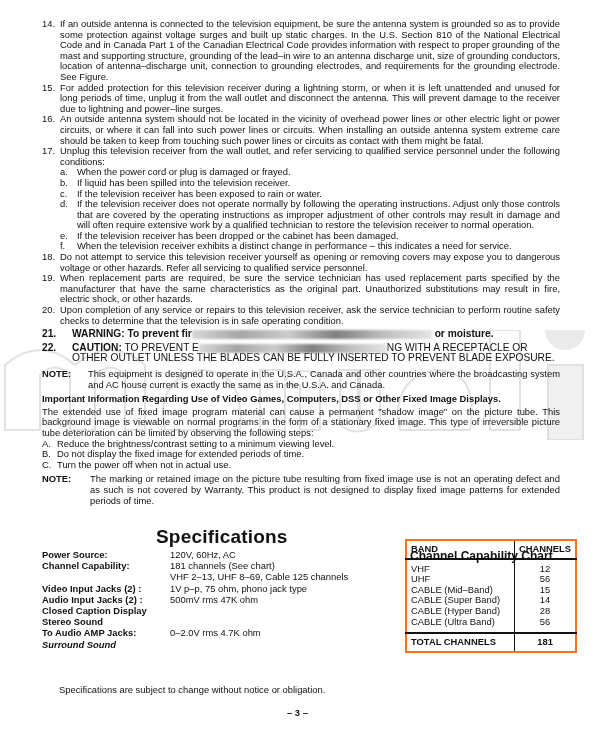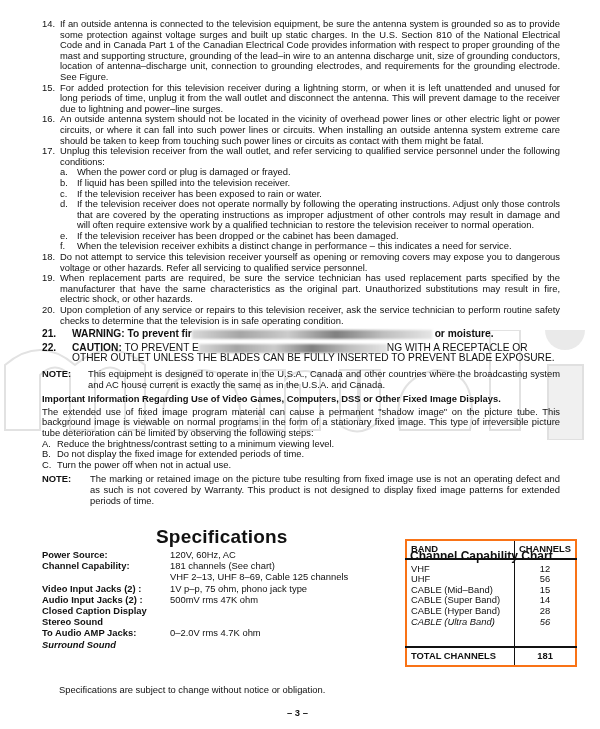--- a/index.html
+++ b/index.html
@@ -46,21 +46,21 @@
     table.cc {
       position: absolute; left: 405px; top: 539px; border-collapse: collapse;
       font-size: 9.4px; line-height: 10.6px; border: 2px solid #f97316;
     }
     table.cc th, table.cc td { padding: 0 3px; }
     table.cc thead th { border-bottom: 2px solid #111; text-align: left; font-weight: bold; padding: 3px 4px 3px 4px; }
     table.cc thead th.ch { border-left: 1.5px solid #111; text-align: left; }
     table.cc tbody td.band { width: 100px; padding-left: 4px; }
     table.cc tbody td.val { border-left: 1.5px solid #111; text-align: center; width: 52px; margin-left: 16px; }
     table.cc tbody tr:first-child td { padding-top: 4px; }
-    table.cc tbody tr:last-child td { padding-bottom: 19px; font-style: italic; }
+    table.cc tbody tr:last-child td { padding-bottom: 5px; }
     table.cc tfoot td { border-top: 2px solid #111; font-weight: bold; padding: 3px 4px; }
     table.cc tfoot td.val { border-left: 1.5px solid #111; text-align: center; }
   </style>
 </head>
 <body>
 
 <svg class="watermark" viewBox="0 0 600 110">
   <g fill="none" stroke="#e2e2e2" stroke-width="2">
     <path d="M5 100 V35 Q40 5 75 35 Q110 5 145 35 V100 H125 V45 Q110 30 95 45 V100 H70 V45 Q55 30 40 45 V100 Z"></path>
     <path d="M165 100 Q155 50 200 40 Q245 40 240 100 Z"></path>

